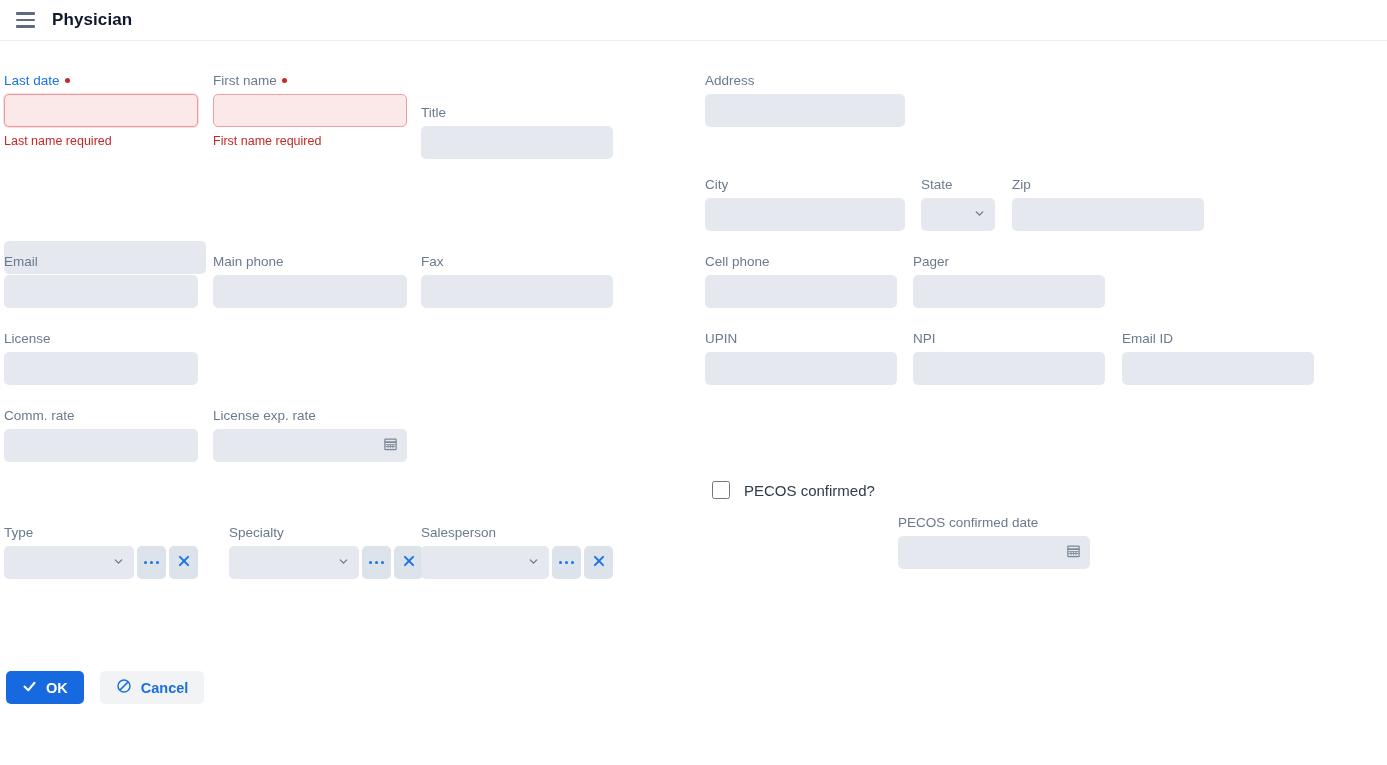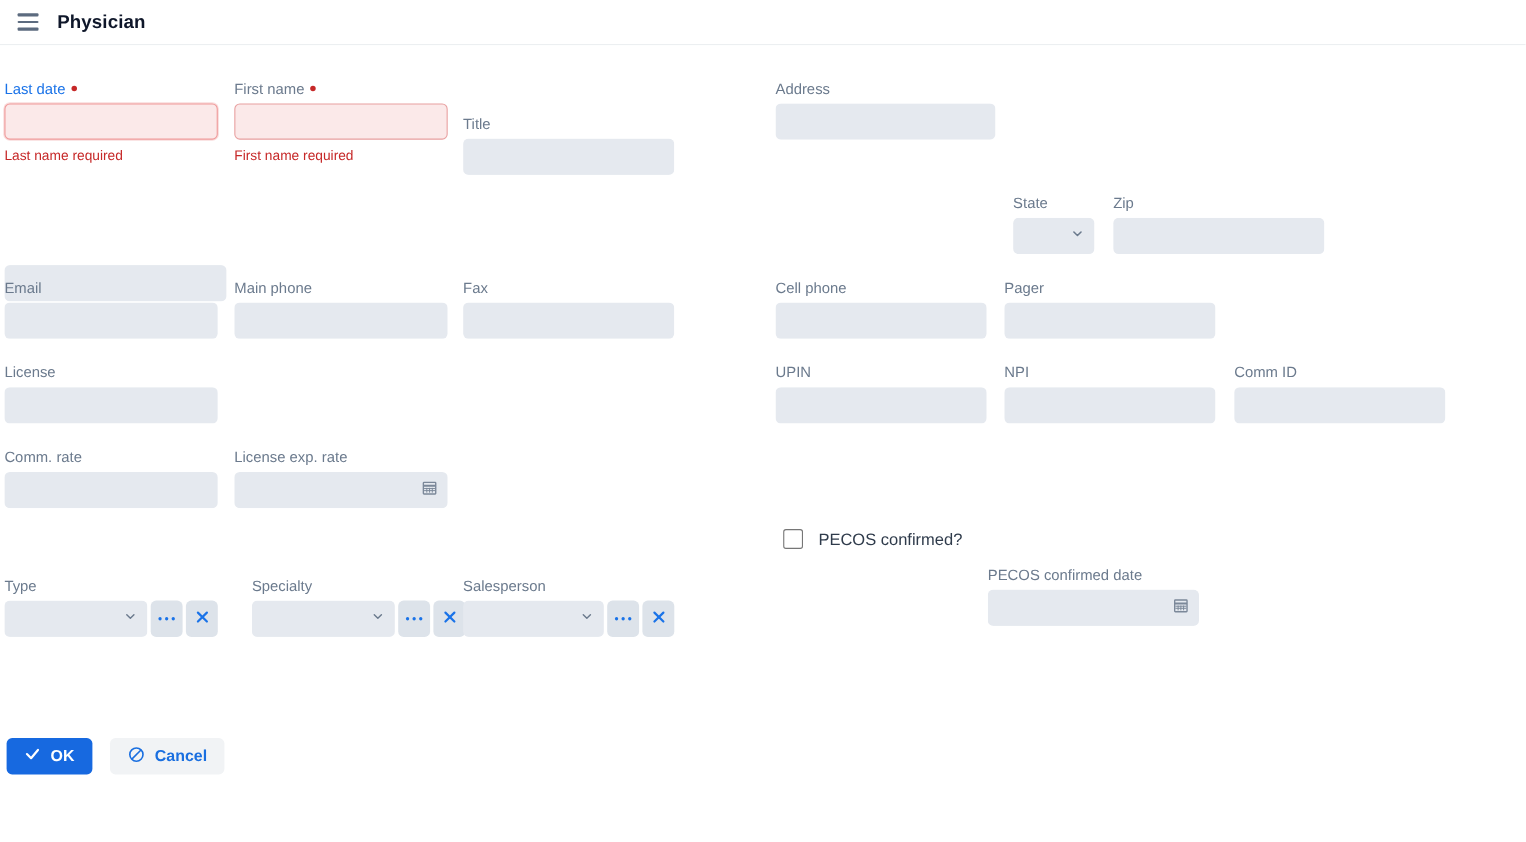--- a/index.html
+++ b/index.html
@@ -213,20 +213,24 @@
 
   <div class="fld" style="left:4px; top:200px; width:202px;">
     <input class="inp" type="text" value="" style="">
   </div>
 
   <div class="fld" style="left:705px; top:32px; width:200px;">
     <div class="lbl">Address</div>
     <input class="inp" type="text" value="" style="">
   </div>
 
+  <div class="fld" style="left:705px; top:136px; width:200px;">
+    <div class="lbl">City</div>
+    <input class="inp" type="text" value="" style="">
+  </div>
 
   <div class="fld" style="left:921px; top:136px; width:74px;">
     <div class="lbl">State</div>
     <div class="select-wrap">
       <input class="inp" type="text" style="padding-right: 26px;" value="">
       <span class="chev">
         <svg width="13" height="13" viewBox="0 0 24 24" fill="none" stroke="#6b7a8d" stroke-width="2.6" stroke-linecap="round" stroke-linejoin="round">
             <polyline points="6 9 12 15 18 9"></polyline>
           </svg>
       </span>
@@ -272,21 +276,21 @@
     <div class="lbl">UPIN</div>
     <input class="inp" type="text" value="" style="">
   </div>
 
   <div class="fld" style="left:913px; top:290px; width:192px;">
     <div class="lbl">NPI</div>
     <input class="inp" type="text" value="" style="">
   </div>
 
   <div class="fld" style="left:1122px; top:290px; width:192px;">
-    <div class="lbl">Comm ID</div>
+    <div class="lbl">Email ID</div>
     <input class="inp" type="text" value="" style="">
   </div>
 
   <div class="fld" style="left:4px; top:367px; width:194px;">
     <div class="lbl">Comm. rate</div>
     <input class="inp" type="text" value="" style="">
   </div>
 
   <div class="fld" style="left:213px; top:367px; width:194px;">
     <div class="lbl">License exp. rate</div>

